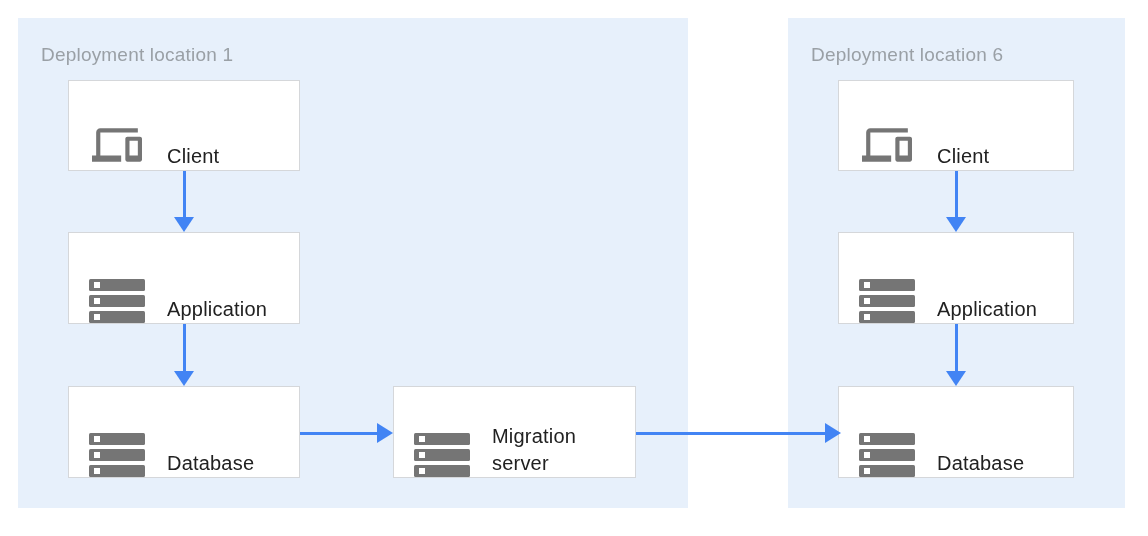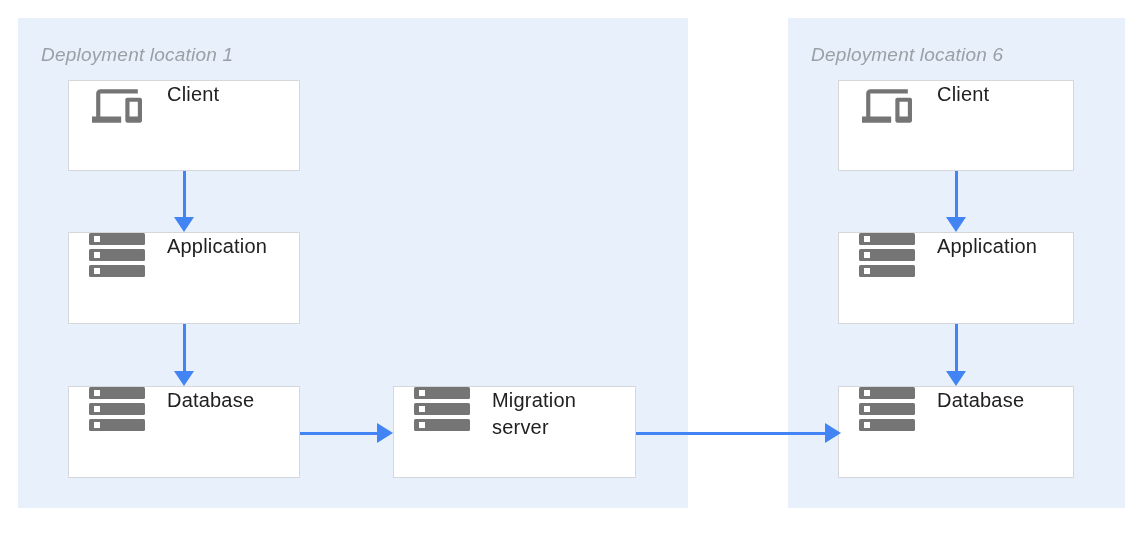--- a/index.html
+++ b/index.html
@@ -13,41 +13,40 @@
     height: 536px;
     background: var(--canvas-bg, #fff);
     overflow: hidden;
   }
 
   .zone {
     position: absolute;
     background: var(--zone-bg, #E7F0FB);
     top: 18px;
     height: 490px;
-    font-style: italic;
   }
   .zone-1 { left: 18px;  width: 670px; }
   .zone-2 { left: 788px; width: 337px; }
 
   .zone-label {
     position: absolute;
     left: 23px;
     top: 26px;
     font-size: 19px;
     letter-spacing: .2px;
     color: var(--zone-label, #9AA0A6);
     white-space: nowrap;
   }
 
   .node {
     position: absolute;
     background: var(--node-bg, #fff);
     border: 1px solid var(--node-border, #D5D7DA);
     display: flex;
-    align-items: flex-start;
+    align-items: flex-end;
     padding-left: 18px;
   }
   .node .icon {
     width: 60px;
     display: flex;
     align-items: center;
     justify-content: center;
     margin-right: 20px;
     flex: none;
     color: var(--icon, #757575);

